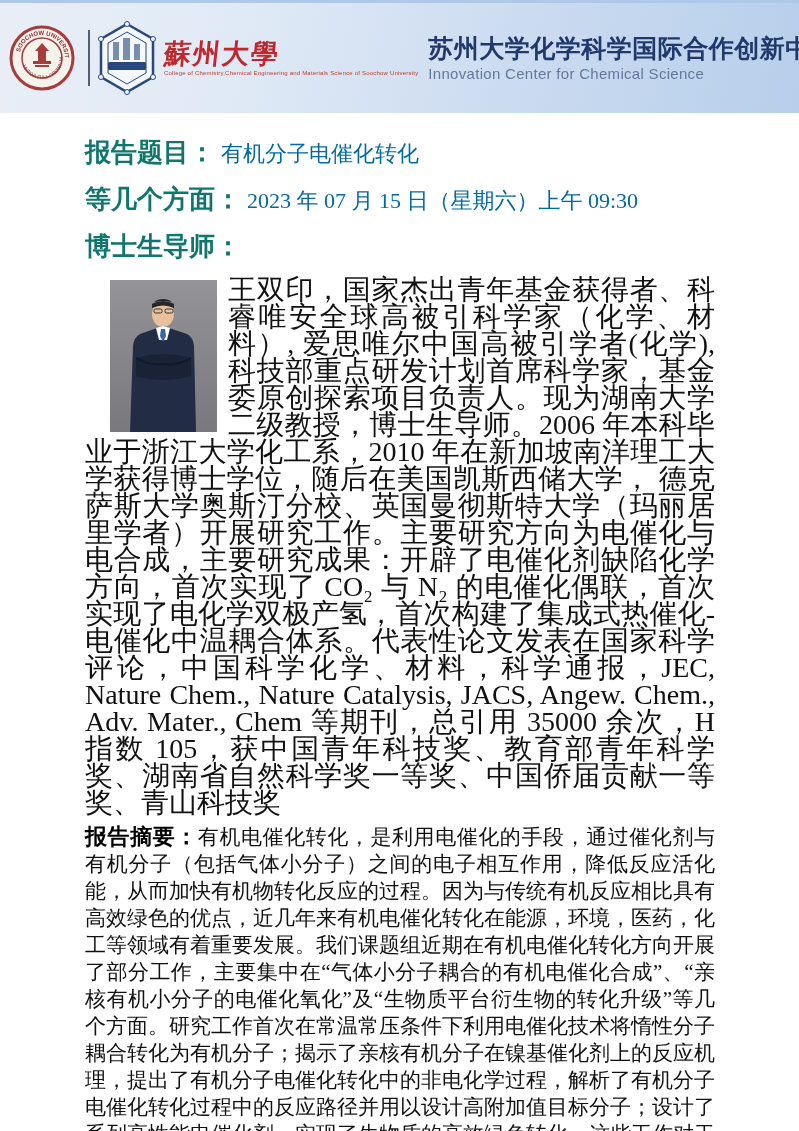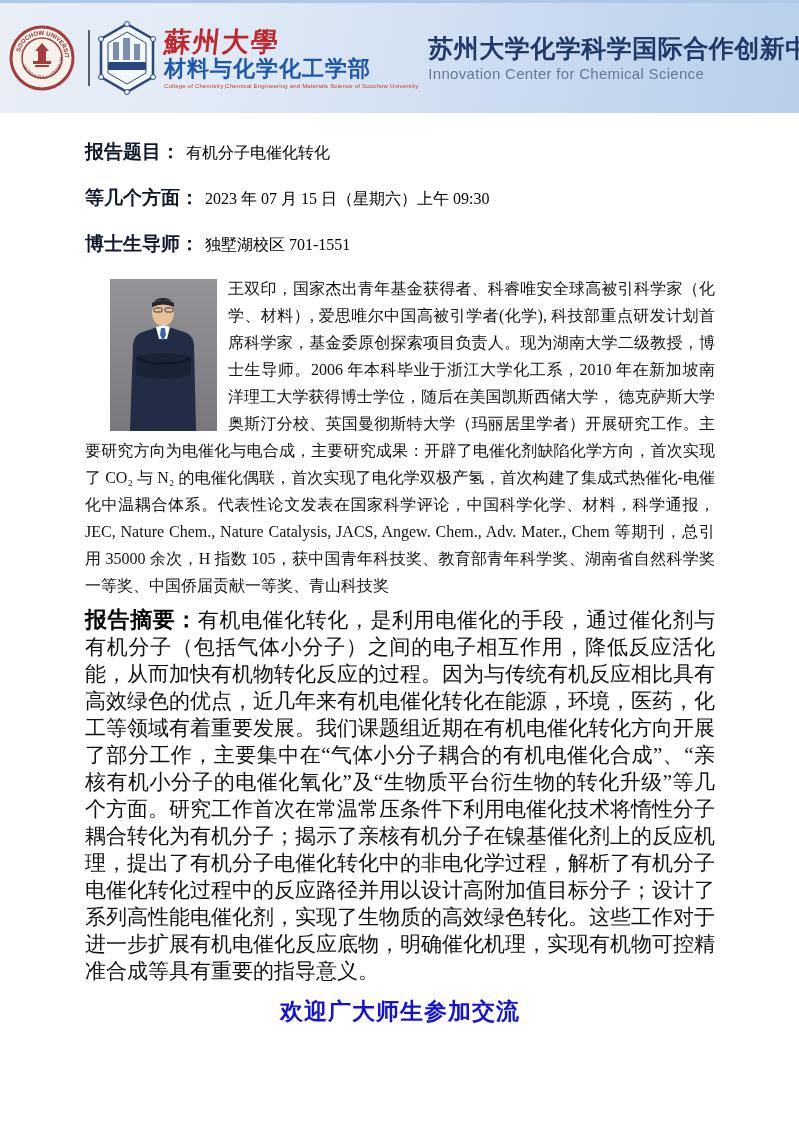--- a/index.html
+++ b/index.html
@@ -38,24 +38,24 @@
   }
   .center-sub{
     font-family:"Liberation Sans","DejaVu Sans",sans-serif;
     font-size:15px;color:#64789c;margin-top:5px;letter-spacing:0.3px;
   }
   
   .content{padding:24px 84px 0 85px;}
   .info-row{display:flex;align-items:baseline;line-height:30px;margin-bottom:15px;}
   .info-label{
     font-family:"Liberation Sans","DejaVu Sans",sans-serif;
-    font-weight:bold;font-size:19px;color:#0f172a;white-space:pre;flex:0 0 auto;
+    font-weight:bold;font-size:26px;color:#0f766e;white-space:pre;flex:0 0 auto;
   }
-  .info-value{font-size:16px;color:#000000;margin-left:6px;white-space:pre;}
-  .bio{margin-top:6px;font-size:16px;line-height:27px;text-align:justify;}
+  .info-value{font-size:22px;color:#0369a1;margin-left:6px;white-space:pre;}
+  .bio{margin-top:6px;font-size:28px;line-height:27px;text-align:justify;}
   .photo-wrap{float:left;width:107px;height:152px;margin:4px 11px 3px 25px;}
   .abstract{margin-top:7px;font-size:21px;line-height:27px;text-align:justify;clear:both;}
   .abstract-label{
     font-family:"Liberation Sans","DejaVu Sans",sans-serif;
     font-weight:bold;font-size:22px;color:#000;
   }
   .footer{
     margin-top:11px;text-align:center;
     font-family:"Liberation Sans","DejaVu Sans",sans-serif;
     font-weight:bold;font-size:23px;color:#1212d0;letter-spacing:1px;
@@ -103,21 +103,20 @@
         <circle cx="5" cy="19" r="2.5" fill="#f4f7fb" stroke="#27477e" stroke-width="1"></circle>
         <rect x="17" y="22" width="6" height="18" fill="#44608f" opacity="0.7"></rect>
         <rect x="27" y="18" width="7" height="22" fill="#44608f" opacity="0.7"></rect>
         <rect x="38" y="24" width="6" height="16" fill="#44608f" opacity="0.7"></rect>
         <rect x="12" y="42" width="38" height="8" rx="1.5" fill="#27477e"></rect>
       </svg>
     </div>
 
     <div class="dept">
       <div class="dept-calli">蘇州大學</div>
-      <div class="dept-name">材料与化学化工学部</div>
       <div class="dept-eng">College of Chemistry,Chemical Engineering and Materials Science of Soochow University</div>
     </div>
 
 
     <div class="center-txt">
       <div class="center-title">苏州大学化学科学国际合作创新中心</div>
       <div class="center-sub">Innovation Center for Chemical Science</div>
     </div>
   </div>
 
@@ -126,21 +125,20 @@
     <div class="info-row">
       <span class="info-label">报告题目：</span>
       <span class="info-value">有机分子电催化转化</span>
     </div>
     <div class="info-row">
       <span class="info-label">等几个方面：</span>
       <span class="info-value">2023 年 07 月 15 日（星期六）上午 09:30</span>
     </div>
     <div class="info-row">
       <span class="info-label">博士生导师：</span>
-      <span class="info-value">独墅湖校区 701-1551</span>
     </div>
 
     <div class="bio">
       <span class="photo-wrap">
         <svg viewBox="0 0 107 152" width="107" height="152">
           <defs>
             <linearGradient id="bgGrad" x1="0" y1="0" x2="0" y2="1">
               <stop offset="0" stop-color="#949498"></stop>
               <stop offset="1" stop-color="#78787d"></stop>
             </linearGradient>

